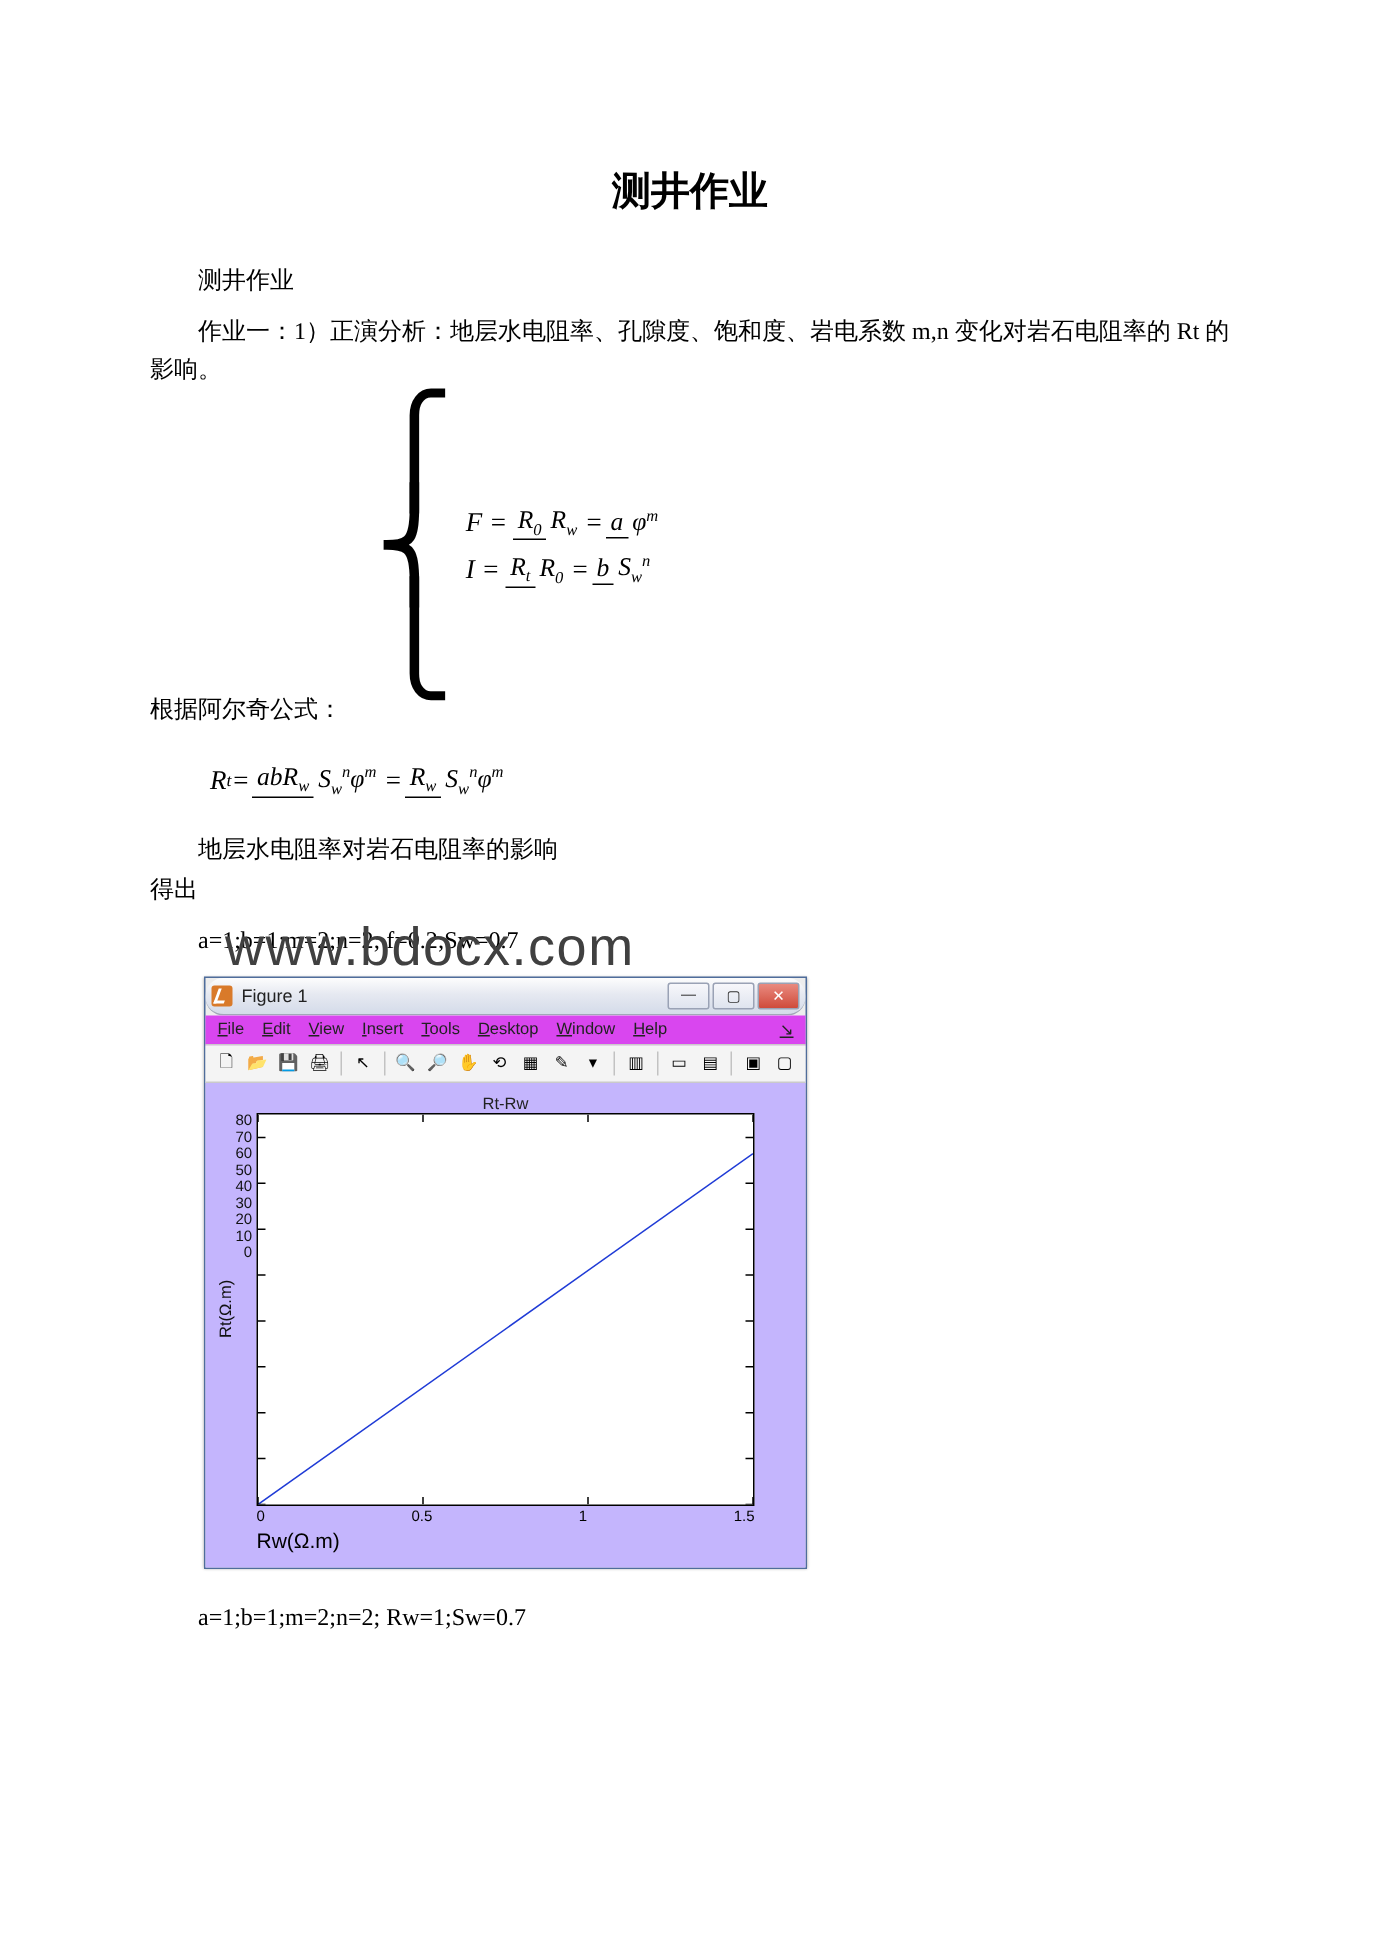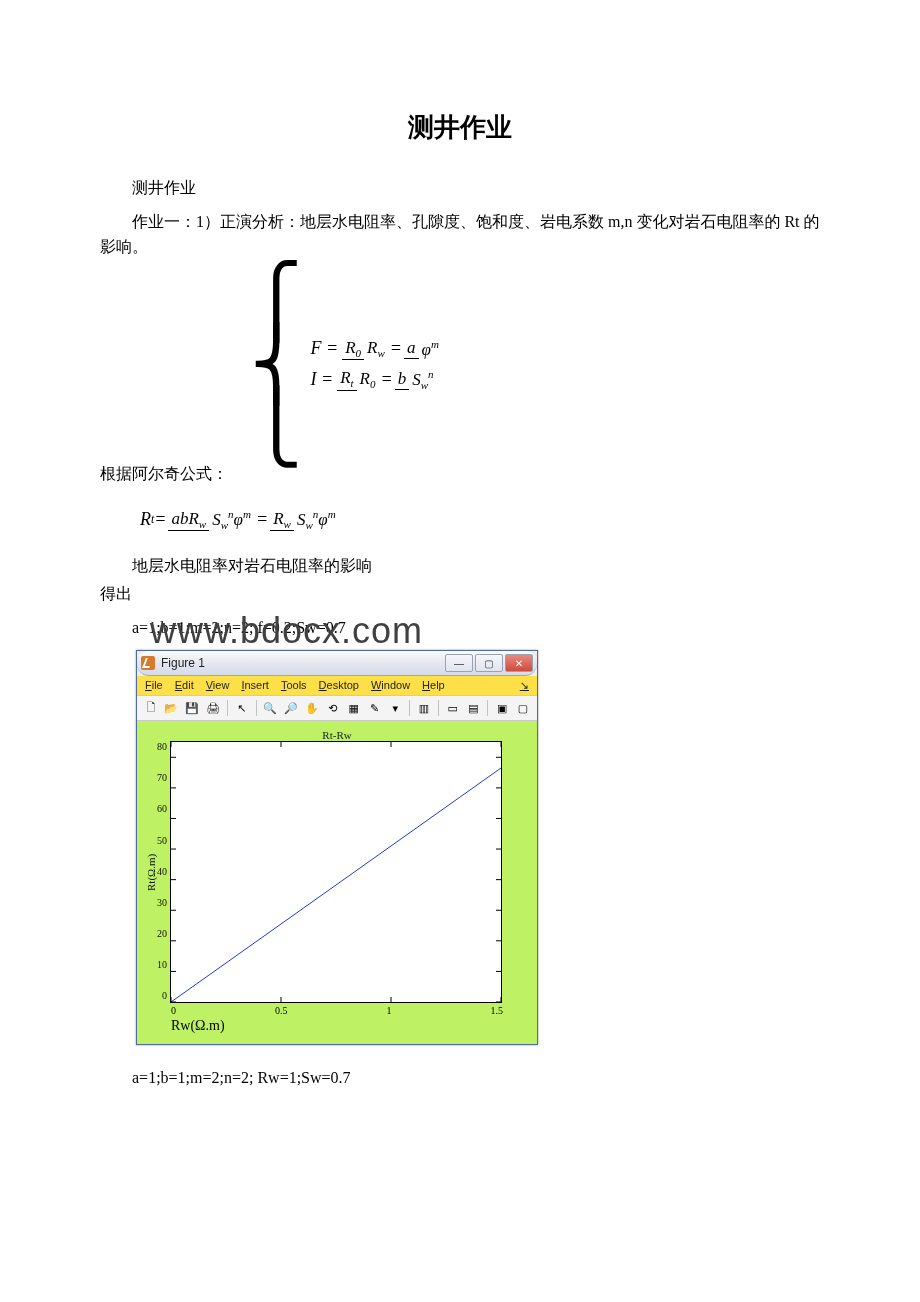--- a/index.html
+++ b/index.html
@@ -139,21 +139,21 @@
     font-size:10px; color:#333;
   }
   .winbtn.close {
     background: linear-gradient(#e98a7f,#cf4b3b);
     color:#fff;
   }
   .menubar {
     display: flex;
     gap: 12px;
     padding: 3px 8px;
-    background: #fde047;
+    background: #d946ef;
     border-bottom: 1px solid #cacaca;
     color: #222;
   }
   .menubar span { cursor: default; }
   .menubar span::first-letter { text-decoration: underline; }
   .menubar .arrow { margin-left:auto; }
   .toolbar {
     display: flex;
     align-items: center;
     gap: 3px;
@@ -168,23 +168,22 @@
     display:flex; align-items:center; justify-content:center;
     font-size:11px;
   }
   .tsep {
     width: 1px;
     height: 16px;
     background: #c2c2c2;
     margin: 0 2px;
   }
   .plot-area {
-    background: #bef264;
+    background: #c4b5fd;
     padding: 6px 6px 10px 6px;
-    font-family: Liberation Serif, serif;
   }
   .plot-title {
     text-align: center;
     font-size: 11px;
     color: #222;
     padding: 2px 0 0 0;
   }
   .axes-wrap {
     display: flex;
     align-items: stretch;
@@ -193,21 +192,20 @@
     writing-mode: vertical-rl;
     transform: rotate(180deg);
     text-align: center;
     font-size: 11px;
     padding-right: 2px;
     color: #111;
   }
   .yticks {
     display: flex;
     flex-direction: column;
-    justify-content: space-between;
     align-items: flex-end;
     font-size: 10px;
     color: #111;
     padding-right: 3px;
     height: 260px;
   }
   .axes {
     position: relative;
     width: 330px;
     height: 260px;

